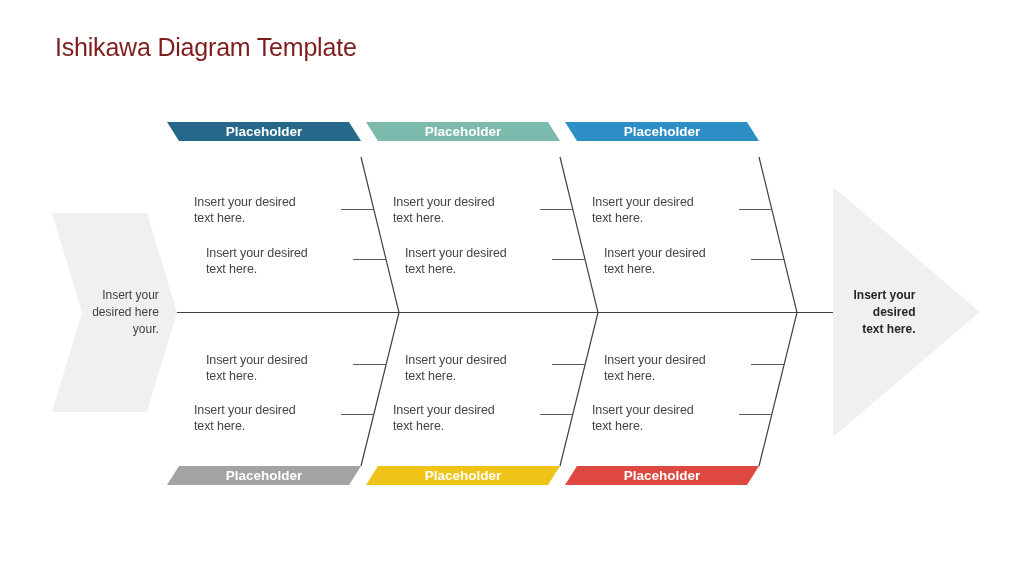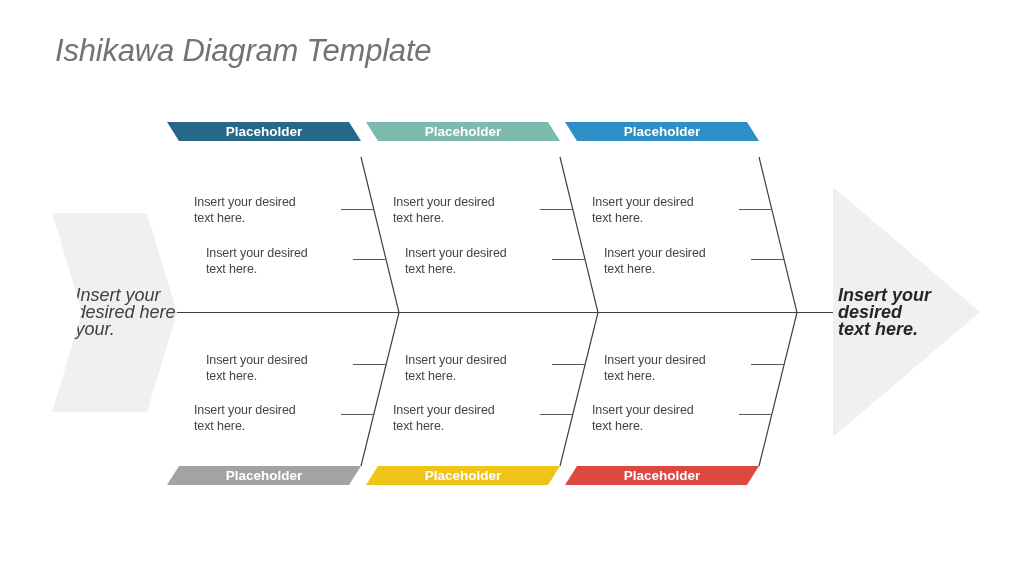--- a/index.html
+++ b/index.html
@@ -2,21 +2,21 @@
 <html><head>
 <meta charset="utf-8">
 <style>
   html,body { margin:0; padding:0; background:#ffffff; }
   .slide {
     position:relative; width:1024px; height:576px; background:#ffffff;
     font-family:"Liberation Sans", sans-serif; overflow:hidden;
   }
   .slide-title {
     position:absolute; left:55px; top:33px;
-    font-size:31px; font-weight:400; color:#737373; letter-spacing:-0.2px;font-style:italic;
+    font-size:25px; font-weight:400; color:#7f1d1d; letter-spacing:-0.2px;
   }
   svg.lines { position:absolute; left:0; top:0; width:1024px; height:576px; }
 
   .hdr {
     position:absolute; width:194px; height:19px;
     display:flex; align-items:center; justify-content:center;
     color:#ffffff; font-weight:bold; font-size:13.5px;
   }
   .hdr.top-slant { clip-path: polygon(0 0, calc(100% - 12px) 0, 100% 100%, 12px 100%); }
   .hdr.bot-slant { clip-path: polygon(12px 0, 100% 0, calc(100% - 12px) 100%, 0 100%); }
@@ -33,21 +33,21 @@
     display:flex; align-items:center; justify-content:center;
   }
   .tail-arrow .arrow-text { padding-left:22px; }
   .head-arrow {
     position:absolute; left:833px; top:187px; width:147px; height:250px;
     clip-path: polygon(0 0, 100% 50%, 0 100%);
     display:flex; align-items:center; justify-content:center;
   }
   .head-arrow .arrow-text { padding-right:44px; font-weight:bold; color:#262626; }
   .arrow-text {
-    font-size:18px; line-height:17px; color:#404040; text-align:left;font-style:italic;
+    font-size:12px; line-height:17px; color:#404040; text-align:right;
   }
   .arrow-text span { display:block; }
 </style>
 </head>
 <body>
 
 <div class="slide">
 
   <div class="slide-title">Ishikawa Diagram Template</div>
 

